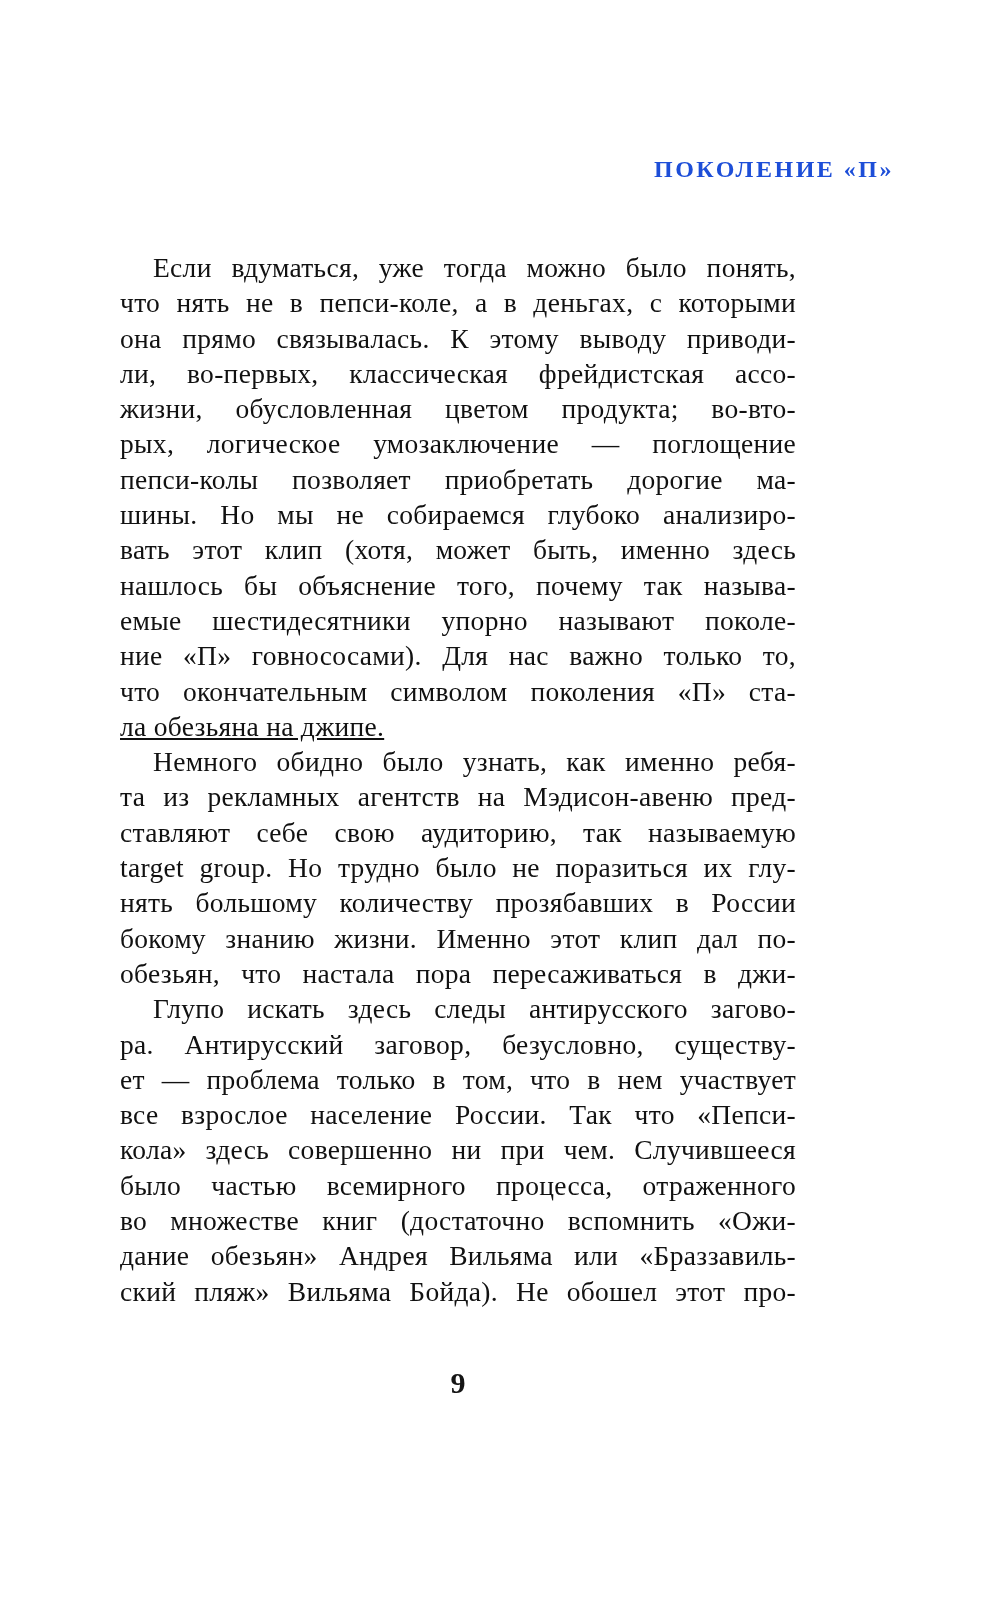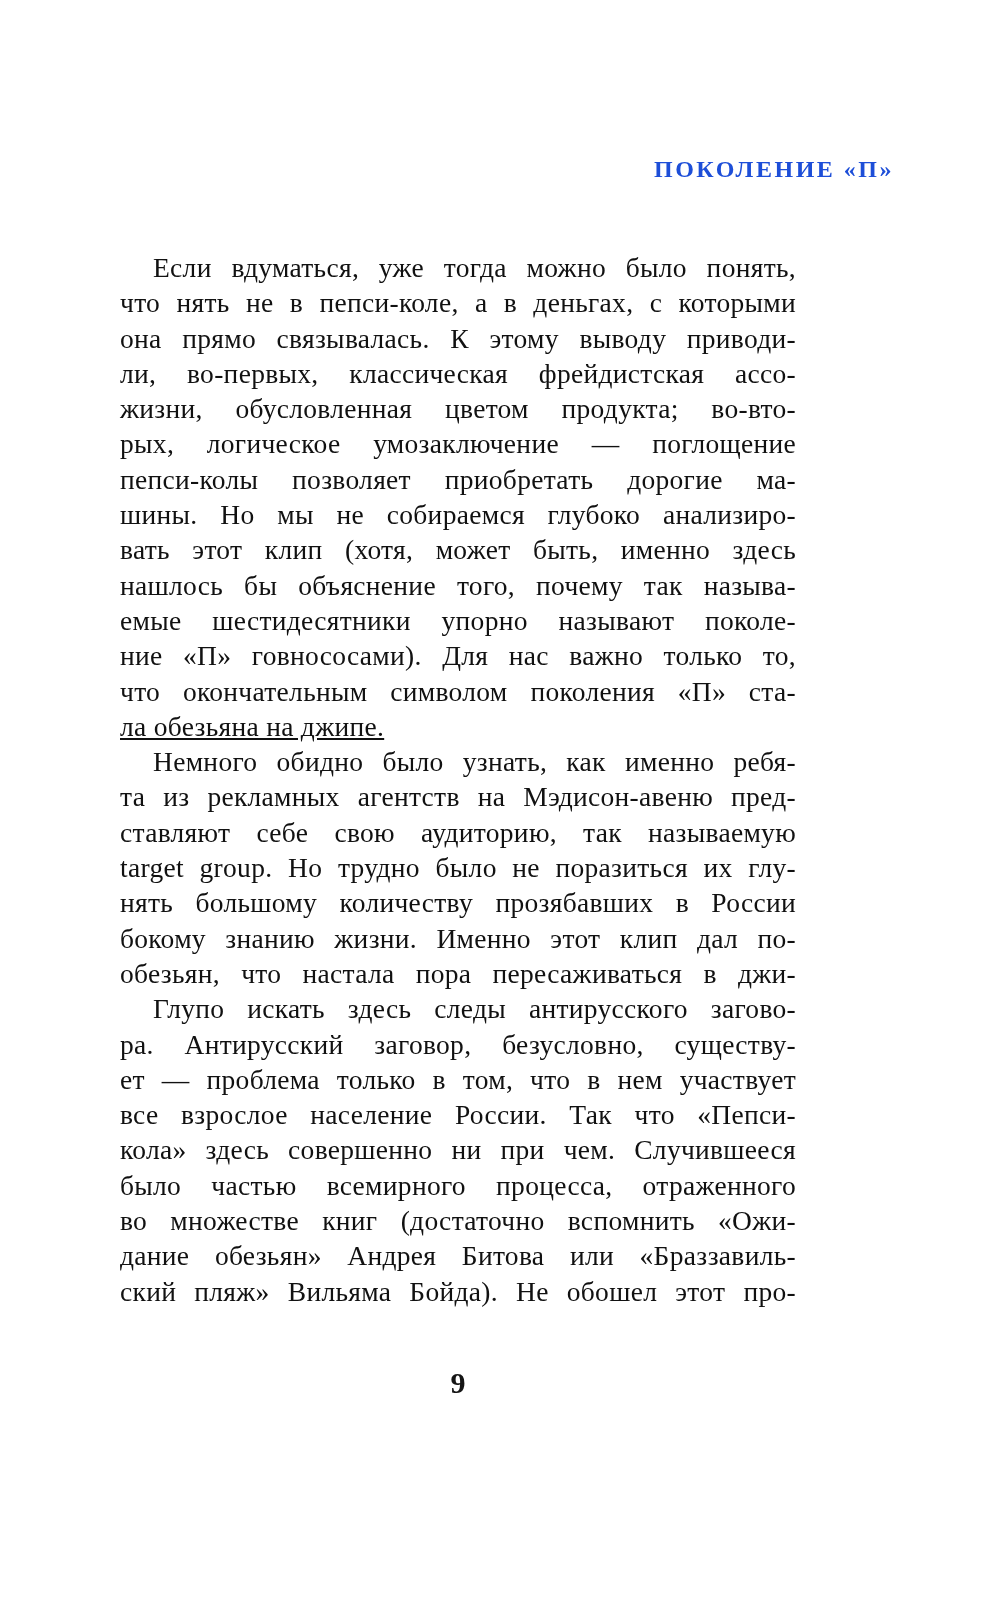--- a/index.html
+++ b/index.html
@@ -101,21 +101,21 @@
     </p>
 
     <p class="para">
       <span class="line first">Глупо искать здесь следы антирусского загово-</span>
       <span class="line">ра. Антирусский заговор, безусловно, существу-</span>
       <span class="line">ет — проблема только в том, что в нем участвует</span>
       <span class="line">все взрослое население России. Так что «Пепси-</span>
       <span class="line">кола» здесь совершенно ни при чем. Случившееся</span>
       <span class="line">было частью всемирного процесса, отраженного</span>
       <span class="line">во множестве книг (достаточно вспомнить «Ожи-</span>
-      <span class="line">дание обезьян» Андрея Битова или «Браззавиль-</span>
+      <span class="line">дание обезьян» Андрея Вильяма или «Браззавиль-</span>
       <span class="line">ский пляж» Вильяма Бойда). Не обошел этот про-</span>
     </p>
 
   </div>
 
   <div class="page-number">9</div>
 
 </div>
 
 </body></html>

